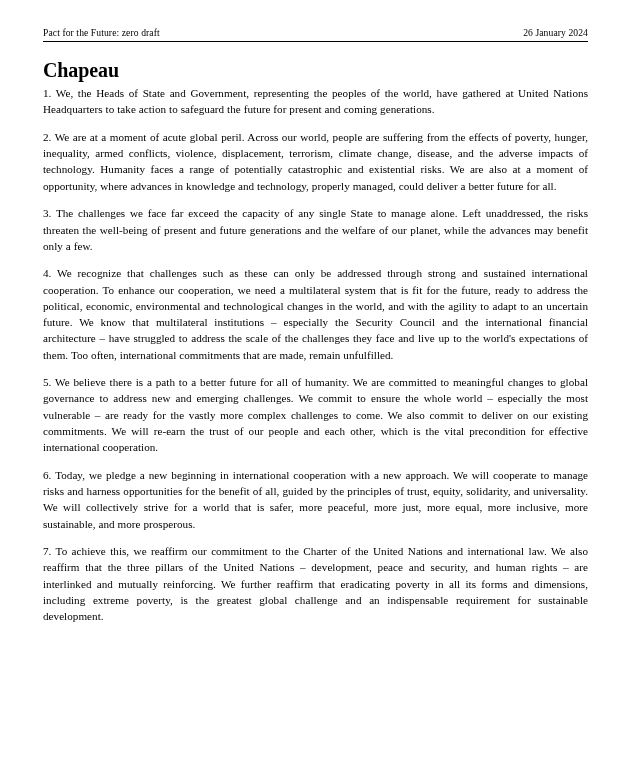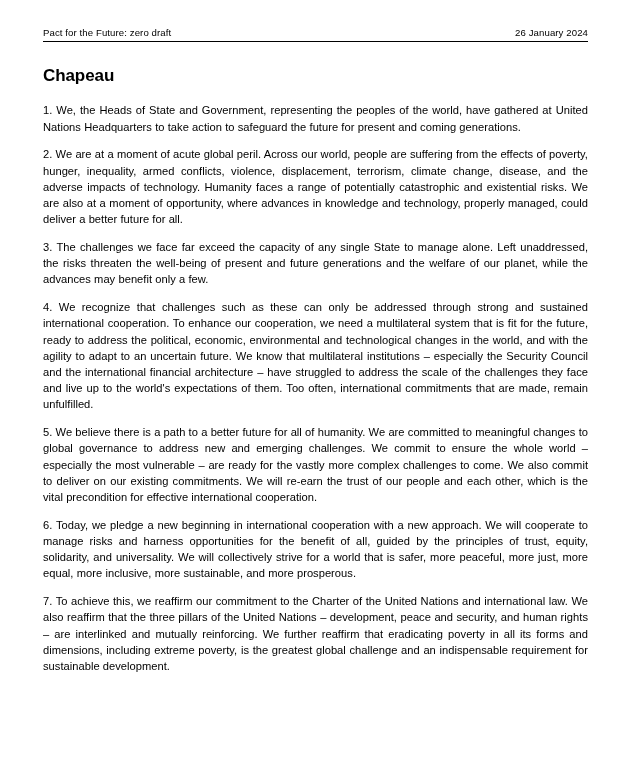--- a/index.html
+++ b/index.html
@@ -15,20 +15,21 @@
     -webkit-font-smoothing: antialiased;
   }
   .page {
     position: relative;
     width: 612px;
     height: 762px;
     background: #ffffff;
     box-sizing: border-box;
     padding: 0;
     overflow: hidden;
+    font-family: Liberation Serif, serif;
   }
   .content {
     position: absolute;
     left: 43px;
     top: 27px;
     width: 545px;
   }
   
   .doc-header {
     display: flex;
@@ -43,29 +44,29 @@
   .doc-header .header-title,
   .doc-header .header-date {
     white-space: nowrap;
   }
   .doc-header .header-date {
     text-align: right;
     margin-left: 14px;
   }
   
   .section-heading {
-    font-size: 17px;
+    font-size: 20px;
     font-weight: bold;
-    margin: 24px 0 0 0;
+    margin: 16px 0 0 0;
     letter-spacing: -0.005em;
     line-height: 1.2;
   }
   
   .body-text {
-    margin-top: 16px;
+    margin-top: 3px;
   }
   .body-text p {
     margin: 0 0 11.5px 0;
     font-size: 11.15px;
     line-height: 1.455;
     text-align: justify;
     text-justify: inter-word;
     letter-spacing: 0.002em;
     word-spacing: 0.01em;
   }

